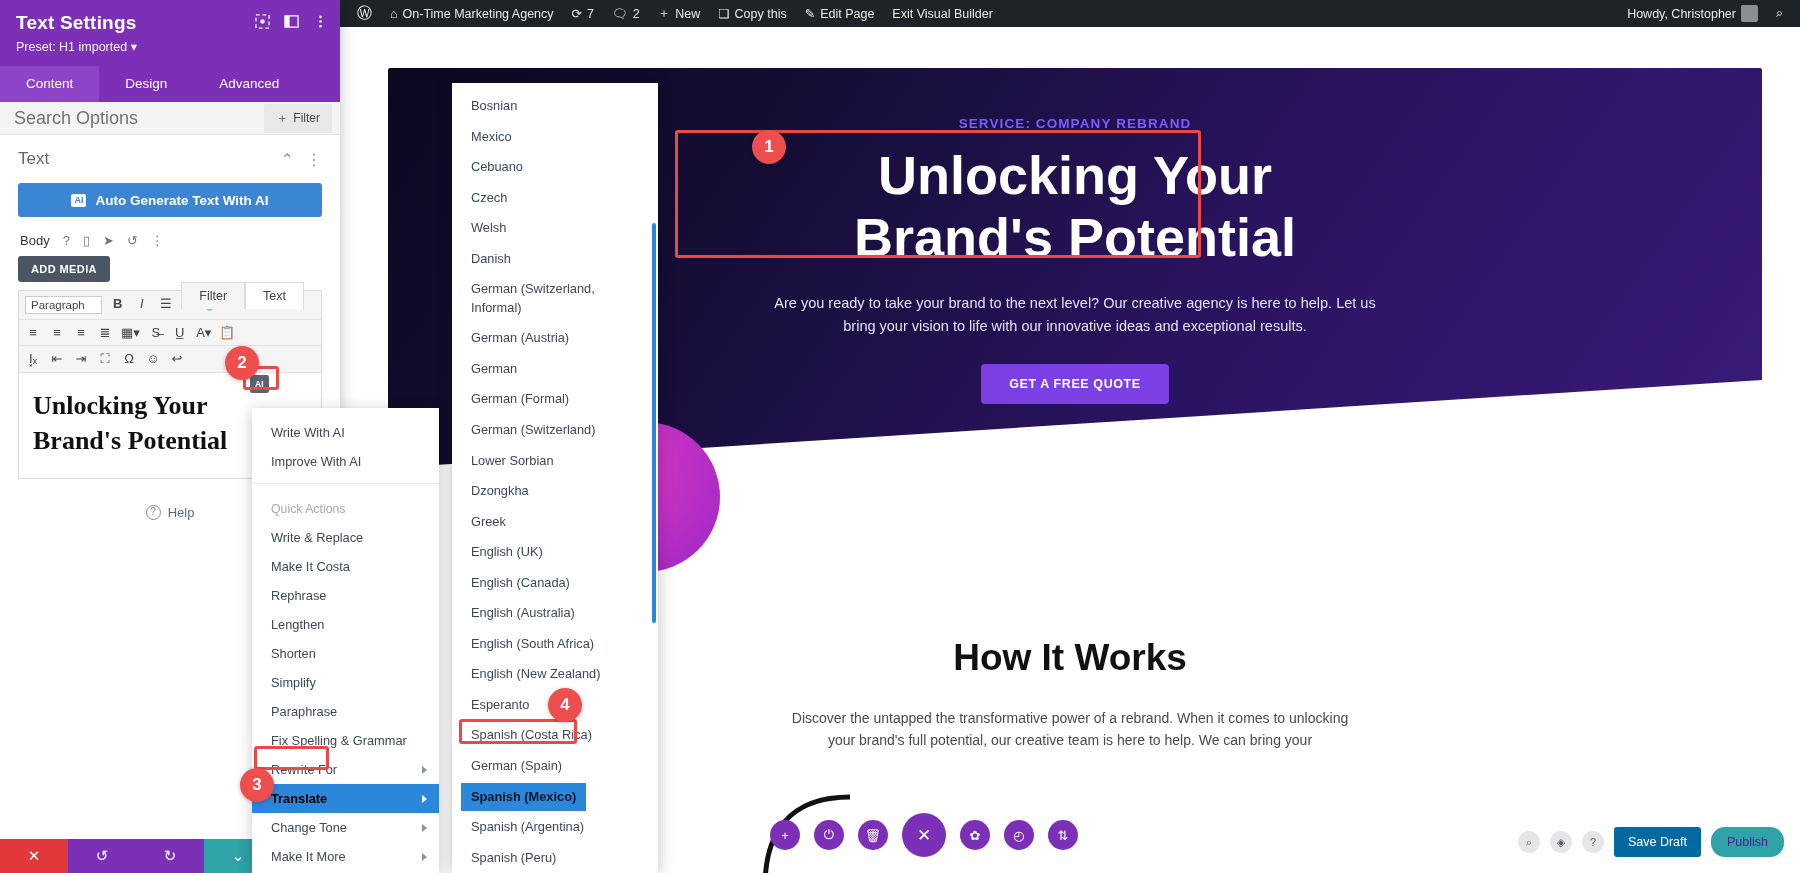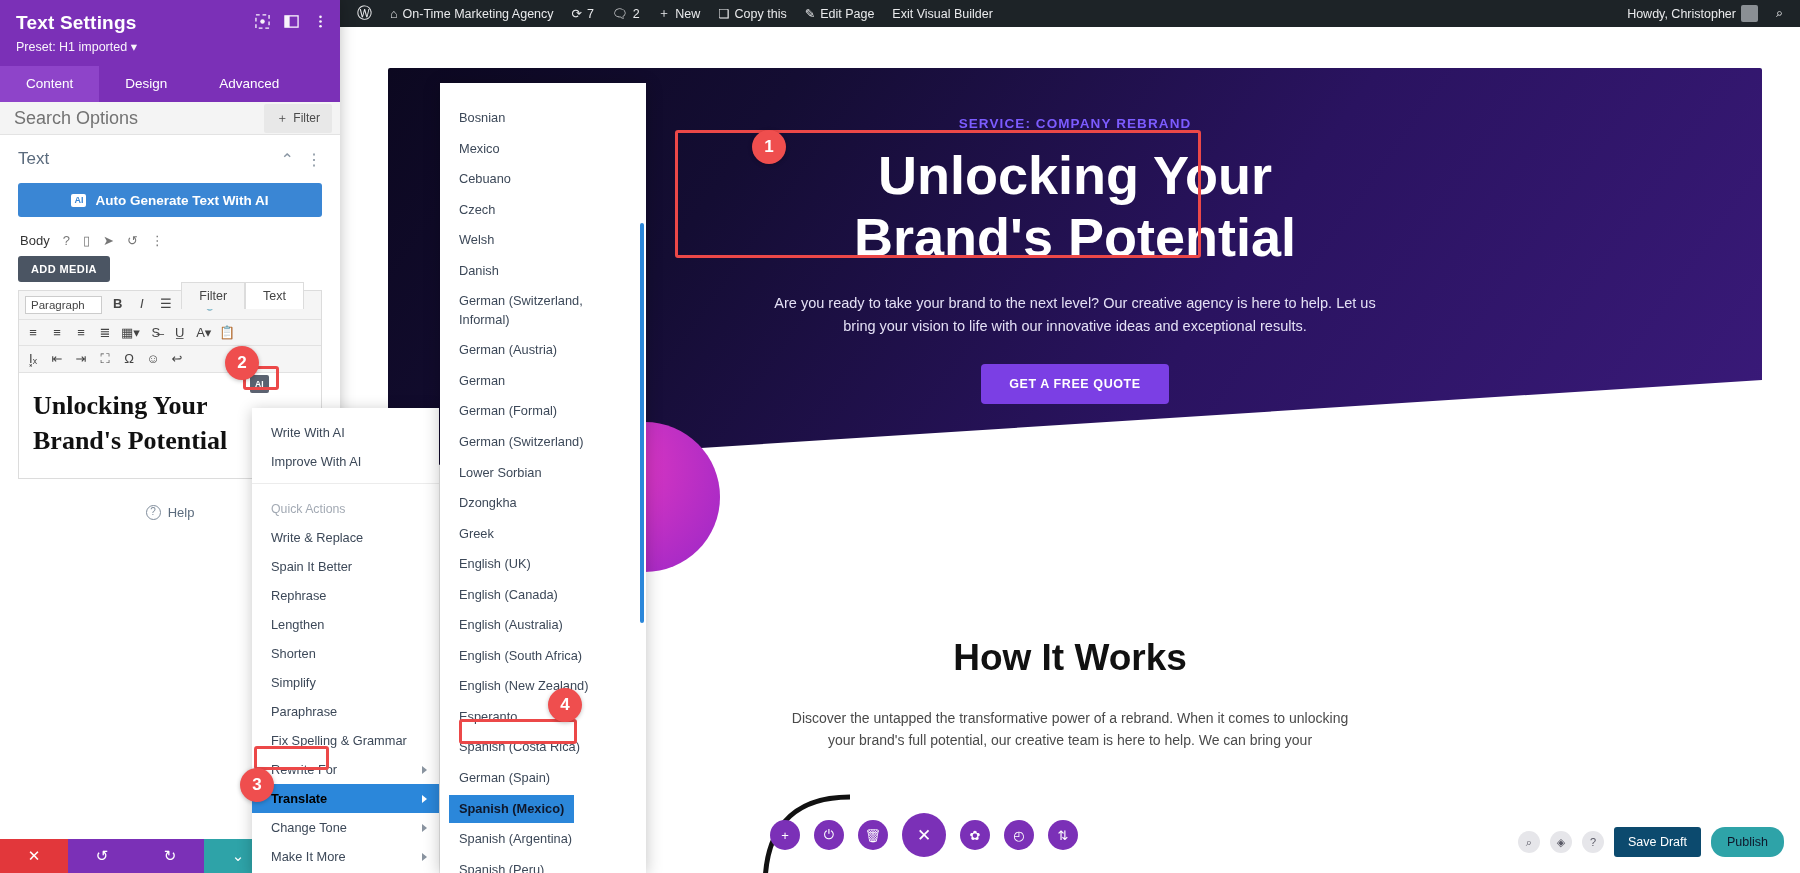--- a/index.html
+++ b/index.html
@@ -120,22 +120,22 @@
   .arrow-curve { position:absolute; left: 420px; top: 745px; width: 140px; height: 120px; }
 
   
   .divi-bar { position:absolute; left: 430px; bottom: 16px; display:flex; align-items:center; gap: 14px; z-index:20;}
   .divi-btn { width: 30px; height:30px; border-radius:50%; background:#7b30b7; color:#fff;
      display:flex;align-items:center;justify-content:center; font-size: 13px; }
   .divi-btn.big { width: 44px; height: 44px; font-size: 17px; }
   .divi-right { position:absolute; right: 16px; bottom: 16px; display:flex; align-items:center; gap: 10px; z-index:20;}
   .divi-circ { width: 22px;height:22px;border-radius:50%; background:#e6e6ea; color:#5a5a66;
      display:flex;align-items:center;justify-content:center;font-size:11px;}
-  .save-draft { background:#0c4a6e; color:#fff; font-size:12.5px; padding: 8px 14px; border-radius:3px;}
-  .publish { background:#2ea3a8; color:#0f172a; font-size:12.5px; padding: 8px 16px; border-radius:14px;}
+  .save-draft { background:#0369a1; color:#fff; font-size:12.5px; padding: 8px 14px; border-radius:3px;}
+  .publish { background:#2ea3a8; color:#4c1d95; font-size:12.5px; padding: 8px 16px; border-radius:14px;}
 
   
   .ai-badge-wrap { position:absolute; left: 250px; top: 373px; z-index: 60; }
   .ai-badge { background:#5b6270; color:#fff; font-size:8.5px; font-weight:bold;
      padding: 4px 5px; border-radius:2px; line-height:1;}
   .ai-badge-hl { position:absolute; left: 243px; top: 366px; width: 36px; height: 24px;
      border: 3px solid #ec4848; border-radius:3px; z-index: 61;}
   .ctx-menu {
     position:absolute; left: 252px; top: 408px; width: 187px;
     background:#fff; box-shadow: 0 2px 14px rgba(0,0,0,.22); z-index: 55;
@@ -146,23 +146,23 @@
   .ctx-item.sel { background:#2b87da; color:#000000; font-weight:bold;}
   .ctx-sep { height:1px; background:#ececec; margin: 7px 0; }
   .ctx-arrow { position:absolute; right: 12px; top: 50%; transform: translateY(-50%);
       border-left: 5px solid #8a94a0; border-top: 4px solid transparent; border-bottom: 4px solid transparent;}
   .ctx-item.sel .ctx-arrow { border-left-color:#fff;}
   .hl-translate { position:absolute; left: 254px; top: 746px; width: 75px; height: 24px;
      border: 3px solid #ec4848; border-radius: 3px; z-index: 70;}
 
   
   .lang-menu {
-    position:absolute; left: 440px; top: 83px; width: 206px; height: 790px;
+    position:absolute; left: 452px; top: 83px; width: 206px; height: 790px;
     background:#fff; box-shadow: 0 2px 16px rgba(0,0,0,.24); z-index: 58;
-    padding-top: 20px; overflow:hidden;
+    padding-top: 8px; overflow:hidden;
   }
   .lang-item { padding: 6px 19px; font-size: 12.8px; color:#3c4858; white-space: normal; line-height: 1.45;}
   .lang-item.sel { background:#2b87da; color:#0f172a; font-weight:bold; display:inline-block; padding: 5px 10px; margin-left: 9px;}
   .lang-sel-wrap { padding: 1px 0; }
   .lang-scroll { position:absolute; right: 2px; top: 140px; width: 4px; height: 400px;
      background:#2b87da; border-radius:2px;}
   .hl-lang { position:absolute; left: 459px; top: 719px; width: 118px; height: 25px;
      border: 3px solid #ec4848; border-radius:3px; z-index: 72;}
 
   
@@ -392,21 +392,21 @@
     <span class="ai-badge">AI</span>
   </div>
   <div class="ai-badge-hl"></div>
 
   <div class="ctx-menu">
     <div class="ctx-item">Write With AI</div>
     <div class="ctx-item">Improve With AI</div>
     <div class="ctx-sep"></div>
     <div class="ctx-item label">Quick Actions</div>
     <div class="ctx-item">Write &amp; Replace</div>
-    <div class="ctx-item">Spain It Better</div>
+    <div class="ctx-item">Make It Costa</div>
     <div class="ctx-item">Rephrase</div>
     <div class="ctx-item">Lengthen</div>
     <div class="ctx-item">Shorten</div>
     <div class="ctx-item">Simplify</div>
     <div class="ctx-item">Paraphrase</div>
     <div class="ctx-item">Fix Spelling &amp; Grammar</div>
     <div class="ctx-item">
       <span>Rewrite For</span>
       <span class="ctx-arrow"></span>
     </div>

